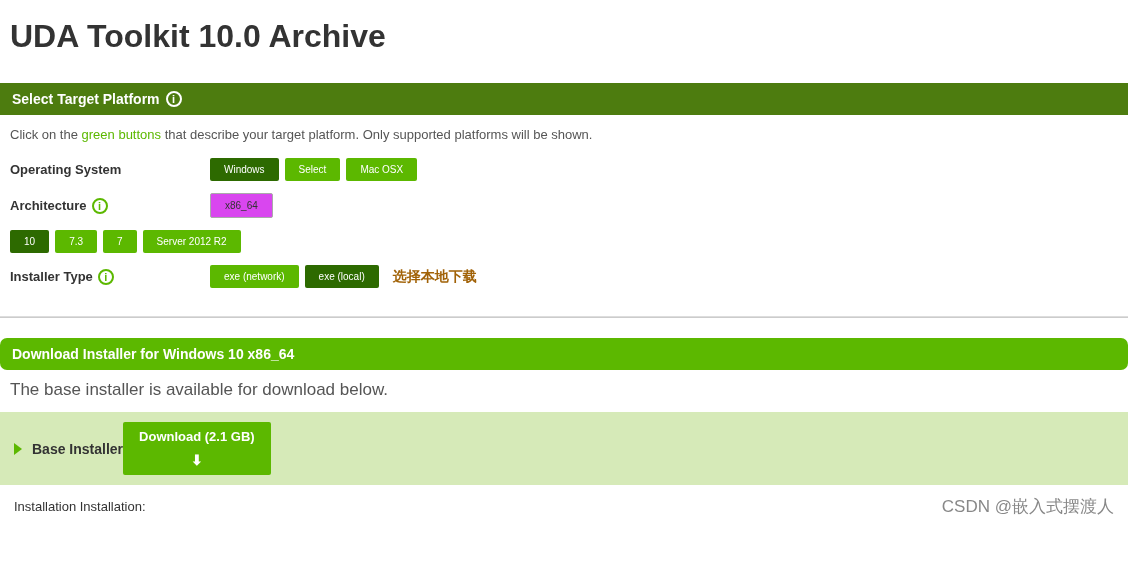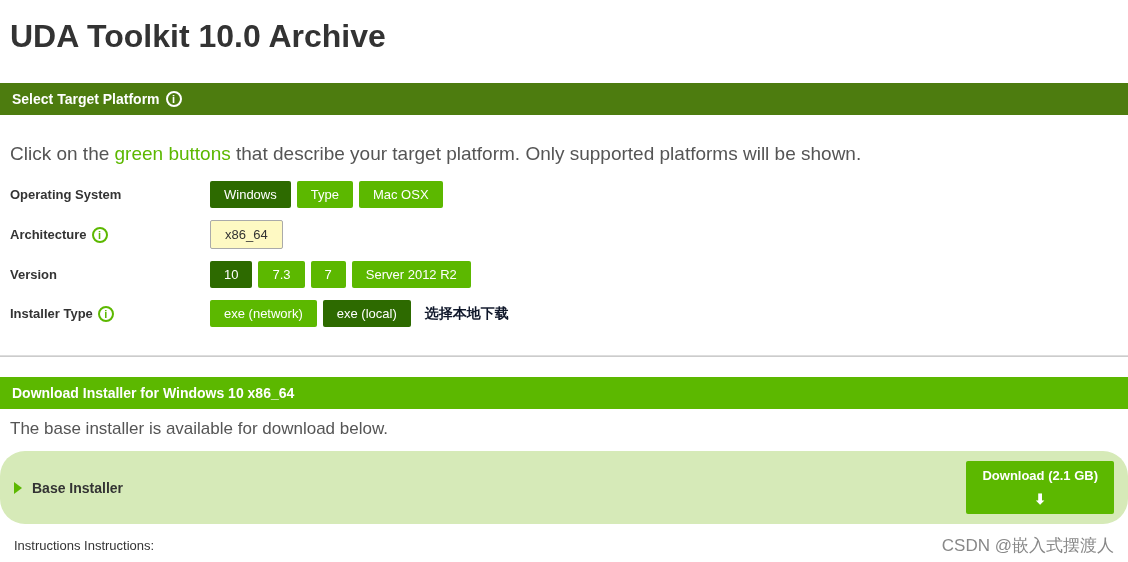--- a/index.html
+++ b/index.html
@@ -44,22 +44,21 @@
     }
 
     .platform-section {
       padding: 12px 10px 16px 10px;
       border-bottom: 1px solid #ddd;
     }
 
     .instruction-text {
       color: #555;
       margin-bottom: 16px;
-      font-size: 19px;
-      margin-top: 16px;
+      font-size: 13px;
     }
 
     .instruction-text span.highlight {
       color: #5cb800;
     }
 
     .platform-row {
       display: flex;
       align-items: center;
       margin-bottom: 12px;
@@ -80,60 +79,60 @@
       gap: 6px;
       flex-wrap: wrap;
       align-items: center;
     }
 
     .btn-platform {
       background-color: #5cb800;
       color: #fff;
       border: none;
       padding: 6px 14px;
-      font-size: 13px;
+      font-size: 10px;
       cursor: pointer;
       border-radius: 2px;
       font-weight: normal;
     }
 
     .btn-platform.selected {
       background-color: #2d6a00;
     }
 
     .text-chinese {
-      color: #0f172a;
+      color: #a16207;
       font-size: 14px;
       font-weight: bold;
       margin-left: 8px;
     }
 
     .download-section-header {
       background-color: #5cb800;
       color: #fff;
       font-weight: bold;
       font-size: 14px;
       padding: 8px 12px;
       margin-top: 20px;
+      border-radius: 7px;
     }
 
     .download-desc {
       color: #555;
       font-size: 17px;
       padding: 10px 10px;
     }
 
     .download-row {
       display: flex;
       align-items: center;
-      justify-content: space-between;
+      justify-content: flex-start;
       background-color: #d6eab8;
       padding: 10px 14px;
       margin-top: 2px;
-      border-radius: 25px;
     }
 
     .base-installer-label {
       font-weight: bold;
       font-size: 14px;
       color: #333;
       display: flex;
       align-items: center;
       gap: 6px;
     }
@@ -203,37 +202,36 @@
 
 <div class="platform-section">
   <div class="instruction-text">
     Click on the <span class="highlight">green buttons</span> that describe your target platform. Only supported platforms will be shown.
   </div>
 
   <div class="platform-row">
     <div class="row-label">Operating System</div>
     <div class="btn-group">
       <button class="btn-platform selected">Windows</button>
-      <button class="btn-platform">Type</button>
+      <button class="btn-platform">Select</button>
       <button class="btn-platform">Mac OSX</button>
     </div>
   </div>
 
   <div class="platform-row">
     <div class="row-label">
       <span>Architecture</span>
       <span class="info-icon" style="border-color:#5cb800;color:#5cb800;">i</span>
     </div>
     <div class="btn-group">
-      <button class="btn-platform" style="background:#fef9c3;color:#333;border:1px solid #aaa;">x86_64</button>
-    </div>
-  </div>
-
-  <div class="platform-row">
-    <div class="row-label">Version</div>
+      <button class="btn-platform" style="background:#d946ef;color:#333;border:1px solid #aaa;">x86_64</button>
+    </div>
+  </div>
+
+  <div class="platform-row">
     <div class="btn-group">
       <button class="btn-platform selected">10</button>
       <button class="btn-platform">7.3</button>
       <button class="btn-platform">7</button>
       <button class="btn-platform">Server 2012 R2</button>
     </div>
   </div>
 
   <div class="platform-row">
     <div class="row-label">
@@ -259,15 +257,15 @@
     <span class="chevron-right"></span>
     <span>Base Installer</span>
   </div>
   <button class="download-btn">
     <span>Download (2.1 GB)</span>
     <span class="download-icon">⬇</span>
   </button>
 </div>
 
 <div class="bottom-row">
-  <span class="installation-instructions">Instructions Instructions:</span>
+  <span class="installation-instructions">Installation Installation:</span>
   <span class="watermark">CSDN @嵌入式摆渡人</span>
 </div>
 
 </body></html>

